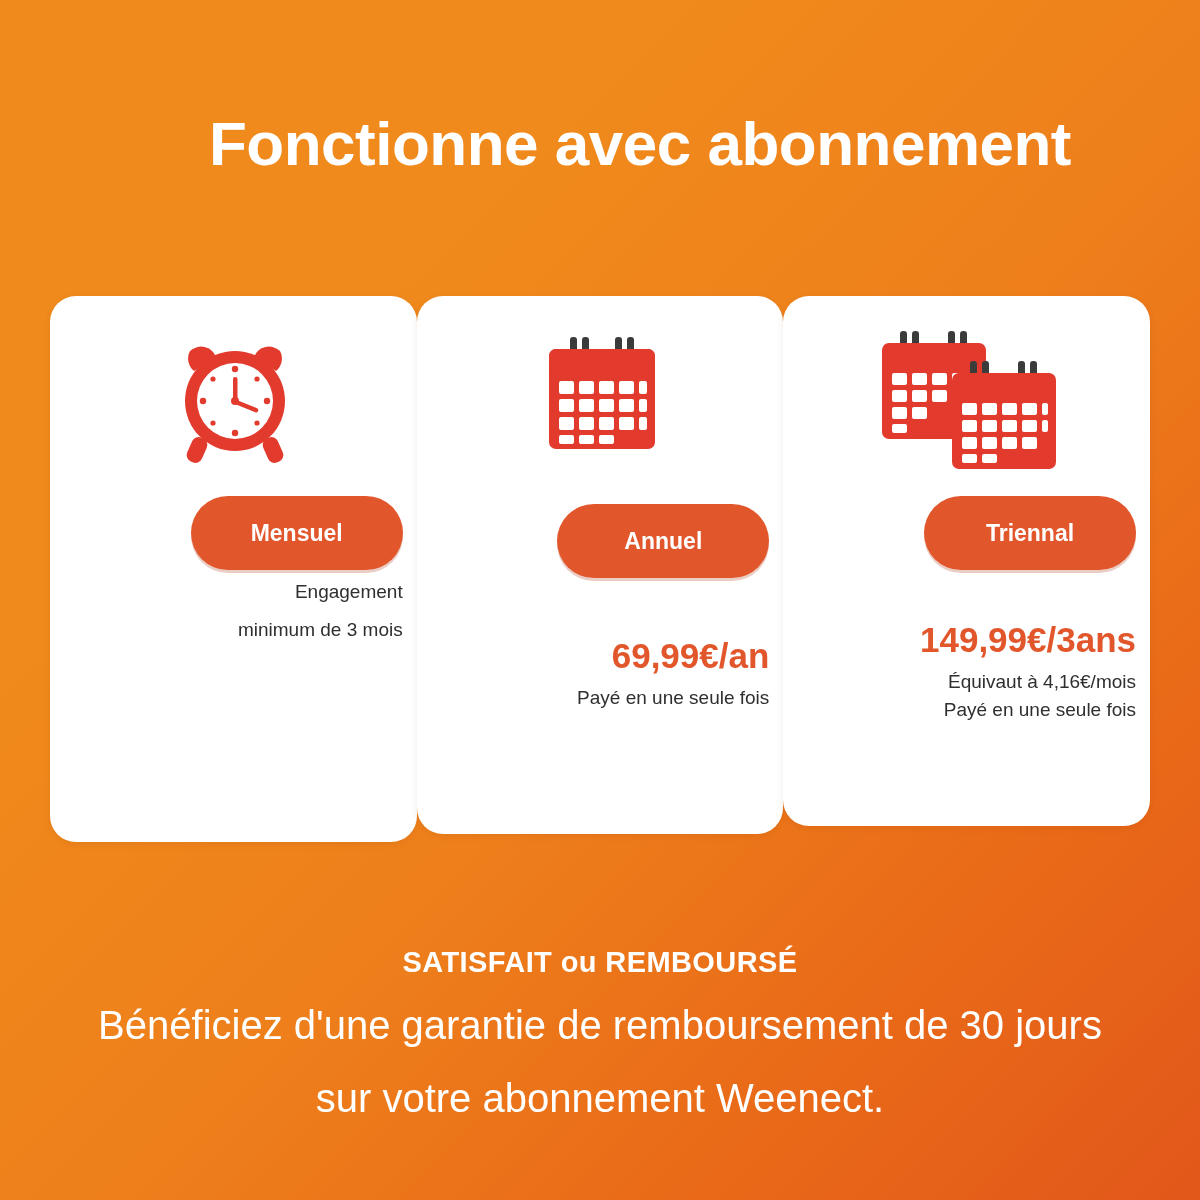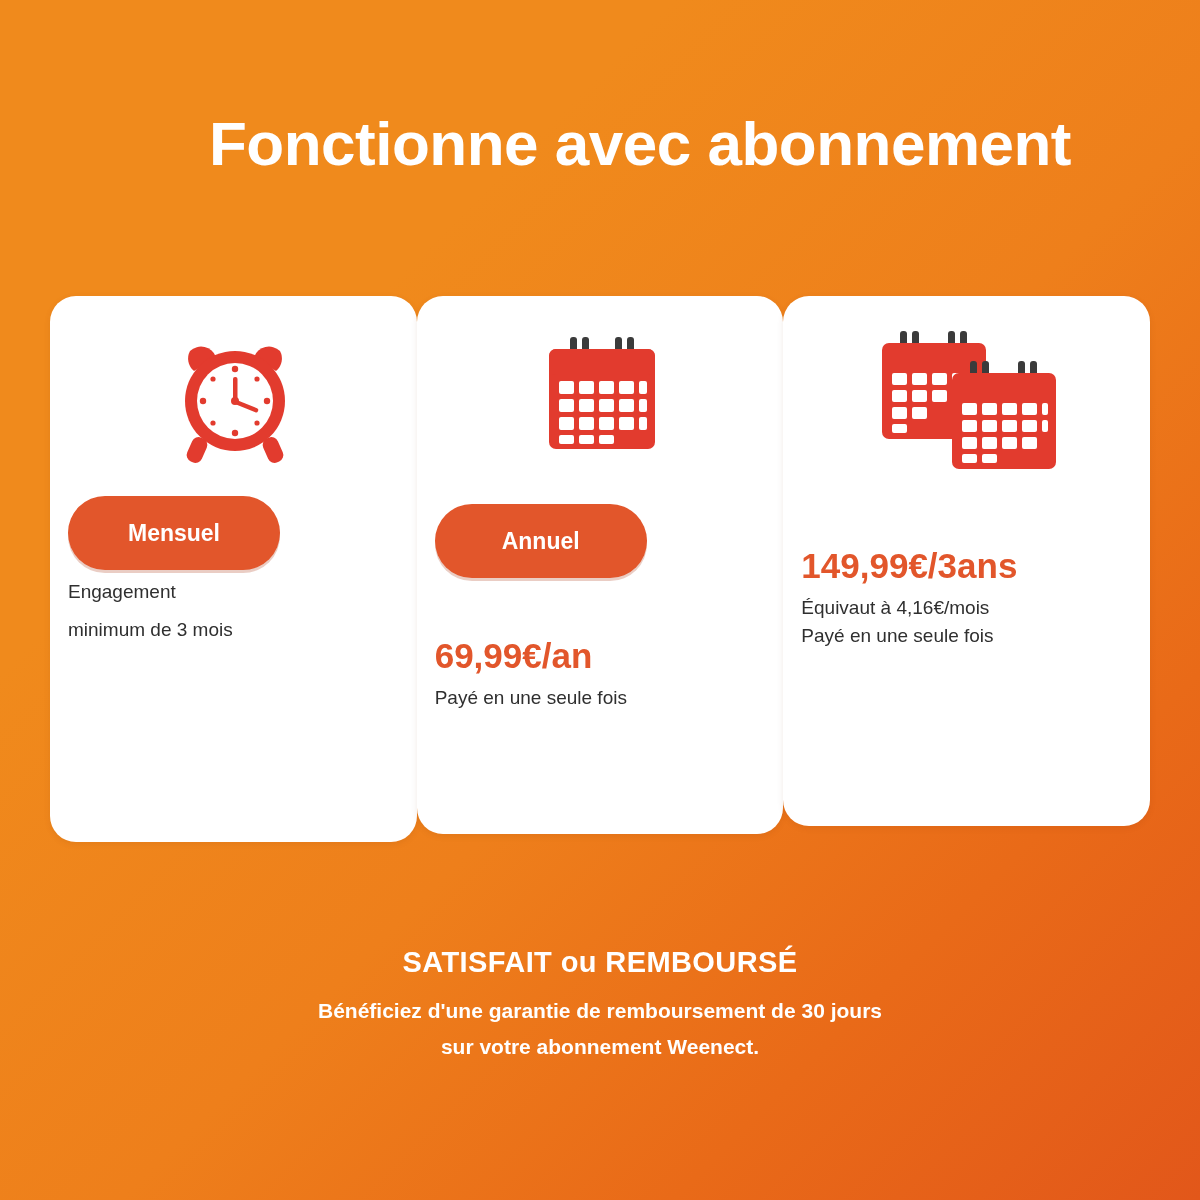--- a/index.html
+++ b/index.html
@@ -41,21 +41,21 @@
     align-items: flex-start;
   }
   .card {
     width: 388px;
     background: #FFFFFF;
     border-radius: 26px;
     box-sizing: border-box;
     padding: 0 14px 26px 18px;
     display: flex;
     flex-direction: column;
-    align-items: flex-start;
+    align-items: flex-end;
     box-shadow: 0 2px 6px rgba(120, 50, 0, 0.10);
   }
   .card-1 { height: 546px; }
   .card-2 { height: 538px; gap: 8px; }
   .card-3 { height: 530px; }
 
   .icon-wrap {
     height: 200px;
     display: flex;
     align-items: center;
@@ -97,23 +97,23 @@
     text-align: center;
     color: #FFFFFF;
   }
   .footer-title {
     font-size: 29px;
     font-weight: bold;
     letter-spacing: 0.4px;
   }
   .footer-text {
     margin-top: 16px;
-    font-size: 21px;
+    font-size: 40px;
     line-height: 1.5;
-    font-weight: 700;
+    font-weight: 400;
   }
   svg { display: block; }
 </style>
 </head>
 <body>
 
 <div class="page">
 
   <div class="headline">Fonctionne avec abonnement</div>
 
@@ -234,26 +234,27 @@
             <rect x="168" y="101" width="6" height="12" rx="2"></rect>
             <rect x="88" y="118" width="15" height="12" rx="2"></rect>
             <rect x="108" y="118" width="15" height="12" rx="2"></rect>
             <rect x="128" y="118" width="15" height="12" rx="2"></rect>
             <rect x="148" y="118" width="15" height="12" rx="2"></rect>
             <rect x="88" y="135" width="15" height="9" rx="2"></rect>
             <rect x="108" y="135" width="15" height="9" rx="2"></rect>
           </g>
         </svg>
       </div>
+      <div class="badge">Triennal</div>
       <div class="price">149,99€/3ans</div>
       <div class="sub">Équivaut à 4,16€/mois</div>
       <div class="sub" style="margin-top:0">Payé en une seule fois</div>
     </div>
 
   </div>
 
   <div class="footer">
     <div class="footer-title">SATISFAIT ou REMBOURSÉ</div>
     <div class="footer-text">Bénéficiez d'une garantie de remboursement de 30 jours</div>
-    <div class="footer-text" style="margin-top:4px">sur votre abonnement Weenect.</div>
+    <div class="footer-text" style="margin-top:13px">sur votre abonnement Weenect.</div>
   </div>
 
 </div>
 
 </body></html>

